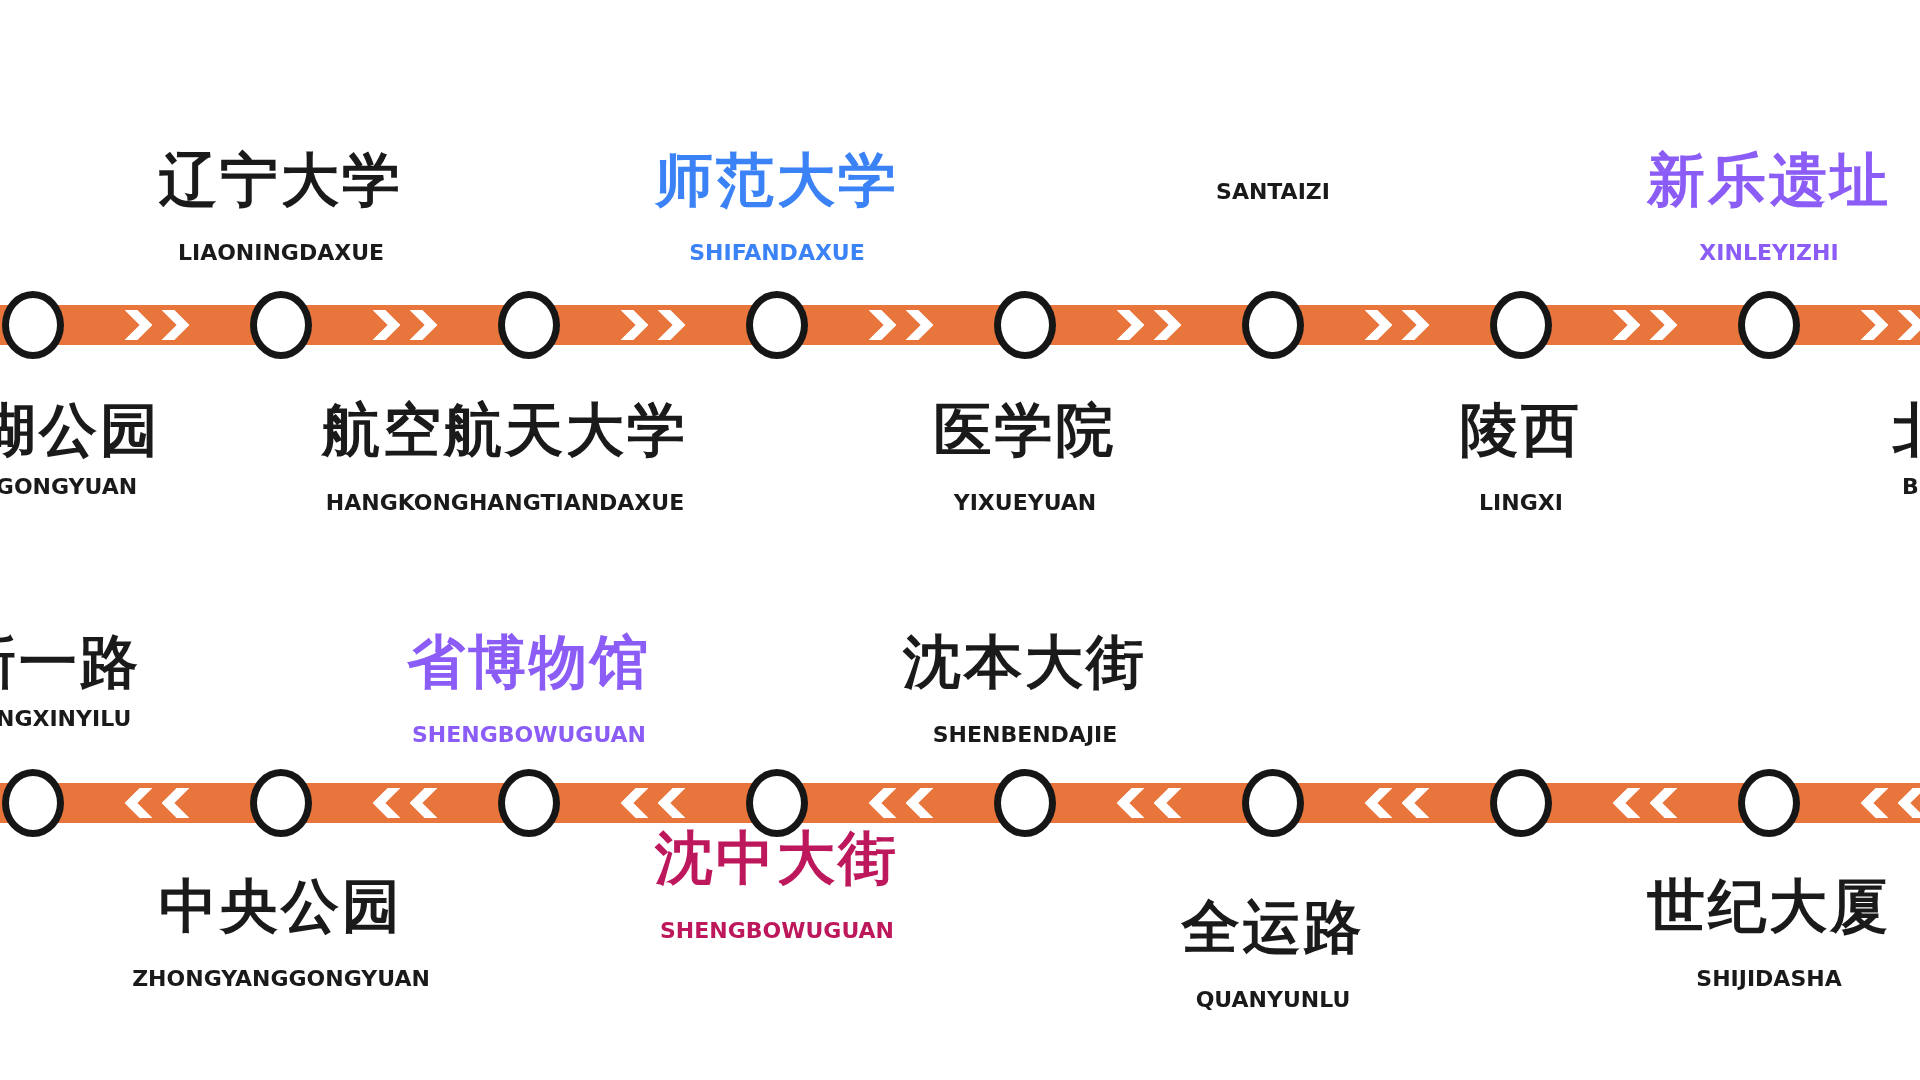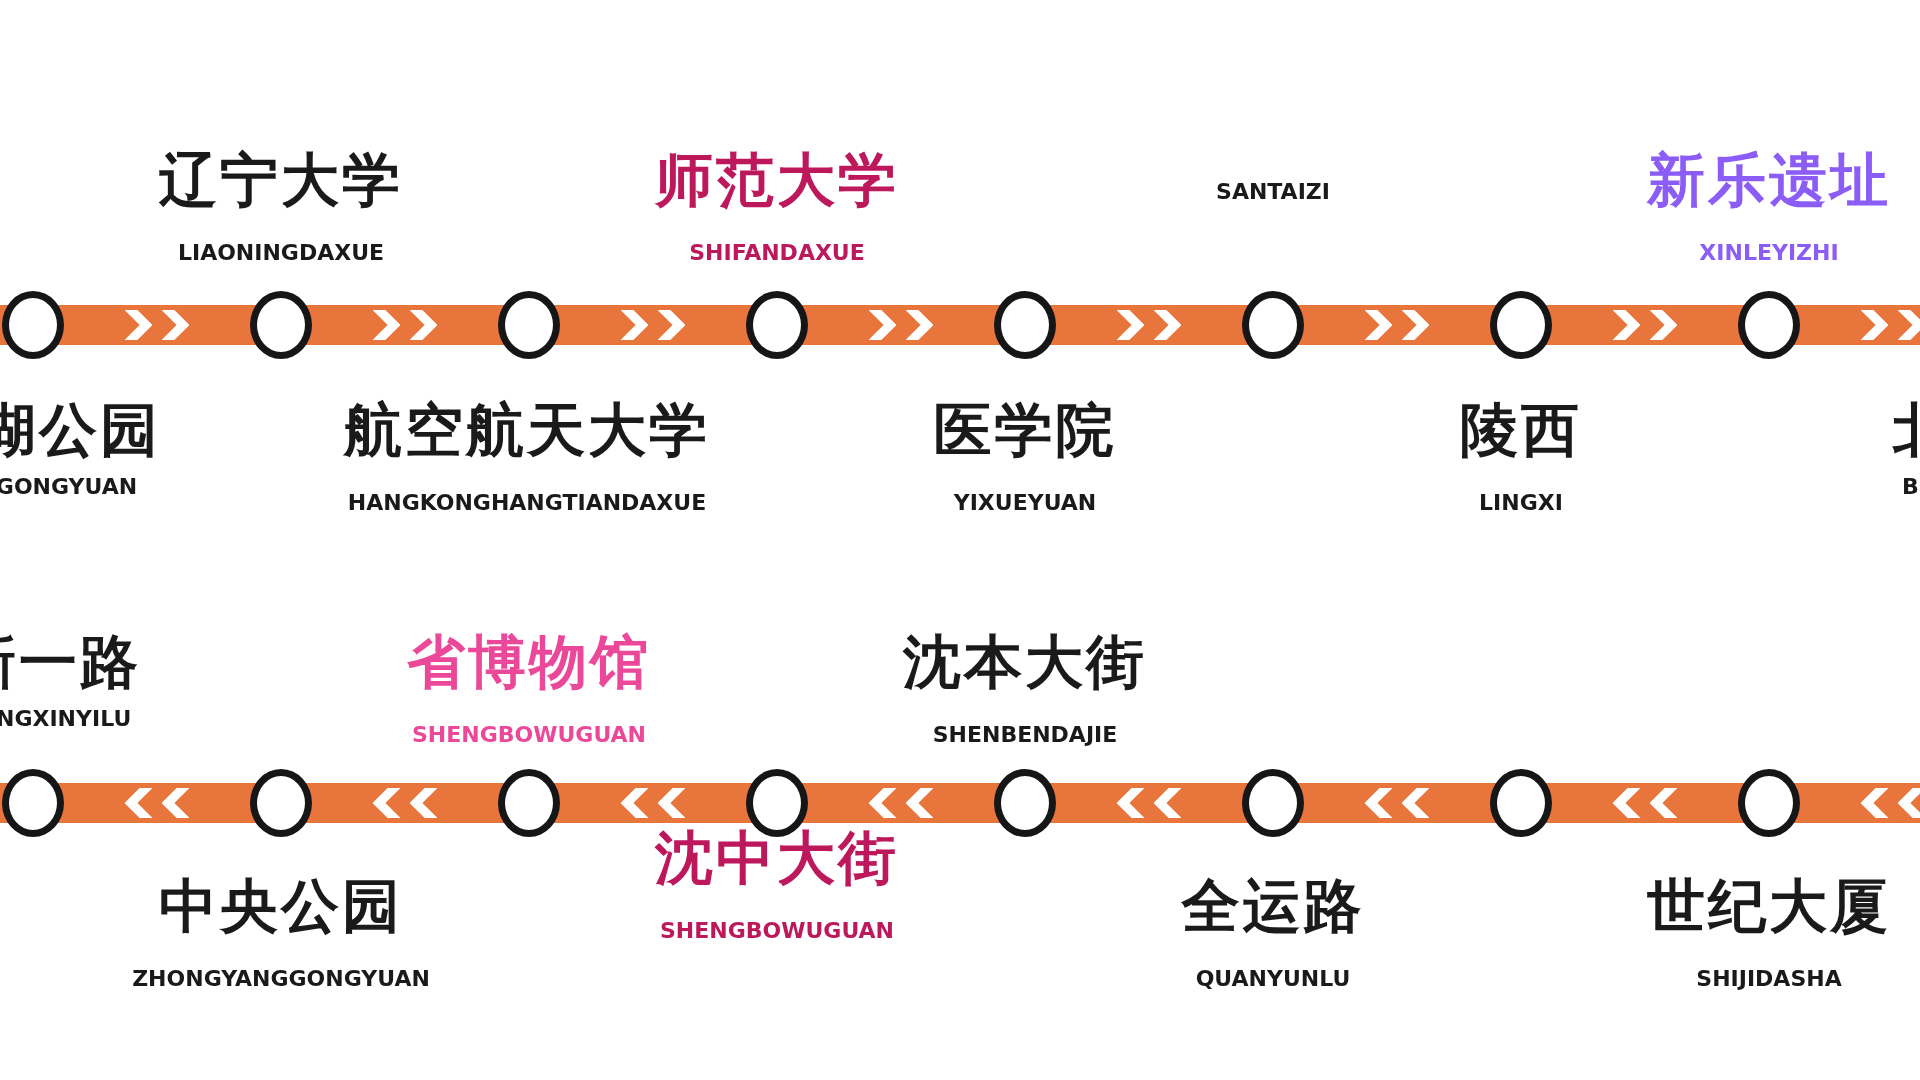--- a/index.html
+++ b/index.html
@@ -83,26 +83,26 @@
     </div>
     <div class="circ" style="left: 33px; top: 325px; background: rgb(255, 255, 255); border: 7px solid rgb(22, 22, 22);"></div>
     <div class="label-cutpart zh" style="left: -22px; top: 400px; color: rgb(26, 26, 26);">湖公园</div>
     <div class="label-cutpart py" style="left: -22px; top: 475px; color: rgb(26, 26, 26);">UGONGYUAN</div>
     <div class="circ" style="left: 281px; top: 325px; background: rgb(255, 255, 255); border: 7px solid rgb(22, 22, 22);"></div>
     <div class="label" style="left: 281px; top: 150px; color: rgb(26, 26, 26);">
       <div class="zh">辽宁大学</div>
       <div class="py">LIAONINGDAXUE</div>
     </div>
     <div class="circ" style="left: 529px; top: 325px; background: rgb(255, 255, 255); border: 7px solid rgb(22, 22, 22);"></div>
-    <div class="label" style="left: 527px; top: 400px; color: rgb(26, 26, 26);">
+    <div class="label" style="left: 505px; top: 400px; color: rgb(26, 26, 26);">
       <div class="zh">航空航天大学</div>
       <div class="py">HANGKONGHANGTIANDAXUE</div>
     </div>
     <div class="circ" style="left: 777px; top: 325px; background: rgb(255, 255, 255); border: 7px solid rgb(22, 22, 22);"></div>
-    <div class="label" style="left: 777px; top: 150px; color: #be185d;">
+    <div class="label" style="left: 777px; top: 150px; color: #3b82f6;">
       <div class="zh">师范大学</div>
       <div class="py">SHIFANDAXUE</div>
     </div>
     <div class="circ" style="left: 1025px; top: 325px; background: rgb(255, 255, 255); border: 7px solid rgb(22, 22, 22);"></div>
     <div class="label" style="left: 1025px; top: 400px; color: rgb(26, 26, 26);">
       <div class="zh">医学院</div>
       <div class="py">YIXUEYUAN</div>
     </div>
     <div class="circ" style="left: 1273px; top: 325px; background: rgb(255, 255, 255); border: 7px solid rgb(22, 22, 22);"></div>
     <div class="label" style="left: 1273px; top: 150px; color: rgb(26, 26, 26);">
@@ -155,36 +155,36 @@
     </div>
     <div class="circ" style="left: 33px; top: 803px; background: rgb(255, 255, 255); border: 7px solid rgb(22, 22, 22);"></div>
     <div class="label-cutpart zh" style="left: -42px; top: 632px; color: rgb(26, 26, 26);">新一路</div>
     <div class="label-cutpart py" style="left: -4px; top: 707px; color: rgb(26, 26, 26);">NGXINYILU</div>
     <div class="circ" style="left: 281px; top: 803px; background: rgb(255, 255, 255); border: 7px solid rgb(22, 22, 22);"></div>
     <div class="label" style="left: 281px; top: 876px; color: rgb(26, 26, 26);">
       <div class="zh">中央公园</div>
       <div class="py">ZHONGYANGGONGYUAN</div>
     </div>
     <div class="circ" style="left: 529px; top: 803px; background: rgb(255, 255, 255); border: 7px solid rgb(22, 22, 22);"></div>
-    <div class="label" style="left: 529px; top: 632px; color: #ec4899;">
+    <div class="label" style="left: 529px; top: 632px; color: #8b5cf6;">
       <div class="zh">省博物馆</div>
       <div class="py">SHENGBOWUGUAN</div>
     </div>
     <div class="circ" style="left: 777px; top: 803px; background: rgb(255, 255, 255); border: 7px solid rgb(22, 22, 22);"></div>
     <div class="label" style="left: 777px; top: 828px; color: #be185d;">
       <div class="zh">沈中大街</div>
       <div class="py">SHENGBOWUGUAN</div>
     </div>
     <div class="circ" style="left: 1025px; top: 803px; background: rgb(255, 255, 255); border: 7px solid rgb(22, 22, 22);"></div>
     <div class="label" style="left: 1025px; top: 632px; color: rgb(26, 26, 26);">
       <div class="zh">沈本大街</div>
       <div class="py">SHENBENDAJIE</div>
     </div>
     <div class="circ" style="left: 1273px; top: 803px; background: rgb(255, 255, 255); border: 7px solid rgb(22, 22, 22);"></div>
-    <div class="label" style="left: 1273px; top: 876px; color: rgb(26, 26, 26);">
+    <div class="label" style="left: 1273px; top: 897px; color: rgb(26, 26, 26);">
       <div class="zh">全运路</div>
       <div class="py">QUANYUNLU</div>
     </div>
     <div class="circ" style="left: 1521px; top: 803px; background: rgb(255, 255, 255); border: 7px solid rgb(22, 22, 22);"></div>
     <div class="circ" style="left: 1769px; top: 803px; background: rgb(255, 255, 255); border: 7px solid rgb(22, 22, 22);"></div>
     <div class="label" style="left: 1769px; top: 876px; color: rgb(26, 26, 26);">
       <div class="zh">世纪大厦</div>
       <div class="py">SHIJIDASHA</div>
     </div>
   </div>

